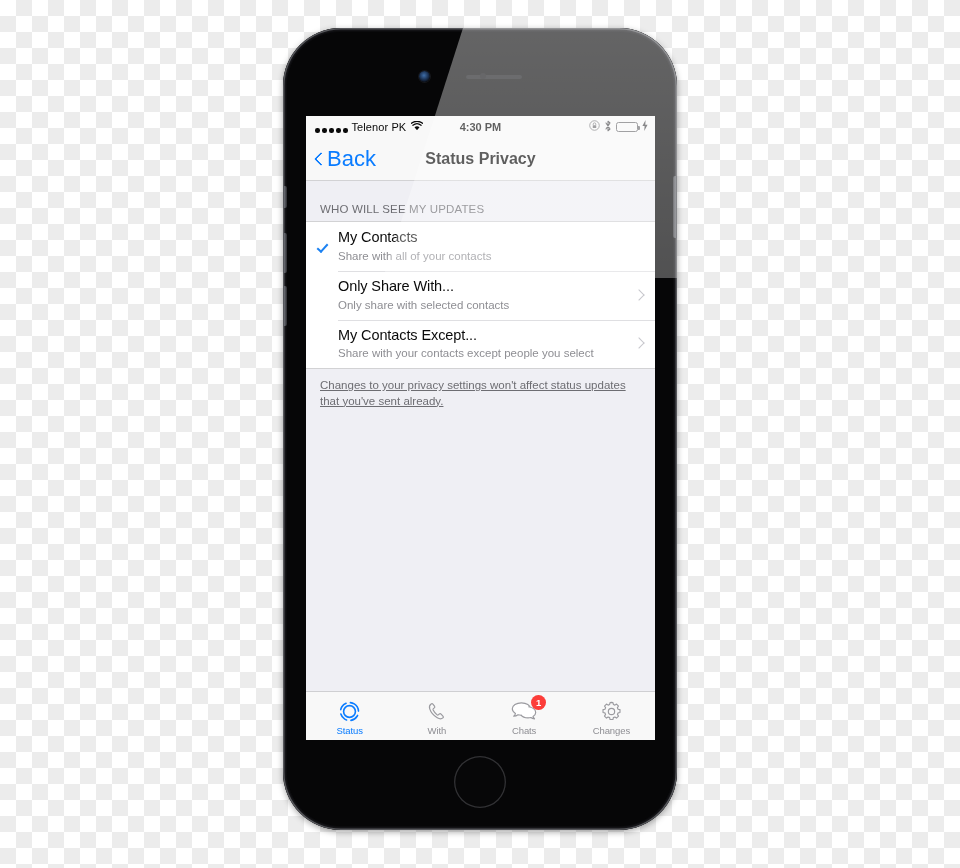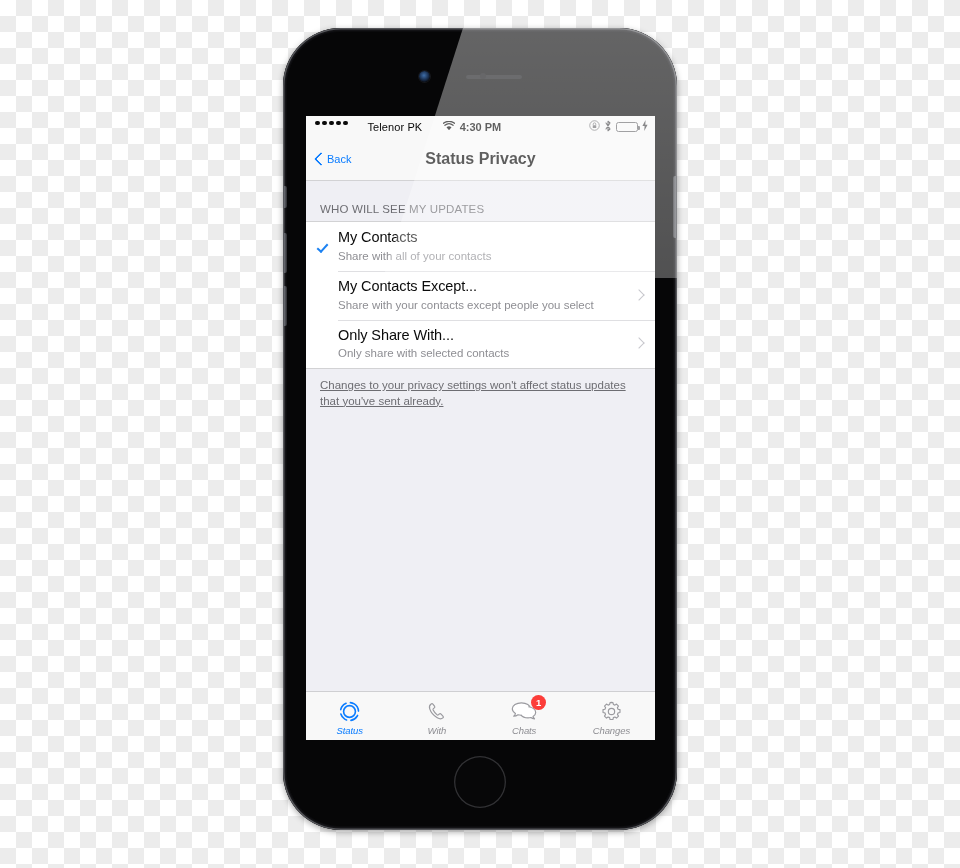--- a/index.html
+++ b/index.html
@@ -131,21 +131,21 @@
   .statusbar {
     height: 21px;
     background: #f8f8f8;
     display: flex;
     align-items: center;
     padding: 0 7px 0 9px;
     font-size: 11px;
     color: #0a0a0a;
     position: relative;
   }
-  .sb-left { display: flex; align-items: flex-start; gap: 20px; }
+  .sb-left { display: flex; align-items: flex-end; gap: 4px; }
   .sb-dots { display: flex; gap: 2.5px; align-items: center; }
   .sb-dots i {
     width: 4.5px; height: 4.5px; border-radius: 50%;
     background: #0a0a0a; display: block;
   }
   .sb-carrier { font-size: 11px; letter-spacing: 0.1px; }
   .sb-wifi { margin-left: 1px; }
   .sb-center {
     position: absolute;
     left: 0; right: 0;
@@ -191,21 +191,21 @@
     display: flex;
     align-items: center;
     position: relative;
     padding: 0 8px;
   }
   .nav-back {
     display: flex;
     align-items: center;
     gap: 4px;
     color: #0a7cff;
-    font-size: 11px;
+    font-size: 22px;
     cursor: pointer;
     z-index: 2;
   }
   .chev-left {
     width: 9px; height: 15px;
     position: relative;
   }
   .chev-left::before {
     content: "";
     position: absolute;
@@ -331,21 +331,20 @@
     height: 23px;
     display: flex;
     align-items: center;
     justify-content: center;
     position: relative;
   }
   .tab-label {
     font-size: 9.5px;
     color: #8e8e93;
     letter-spacing: -0.1px;
-    font-style: italic;
   }
   .tab.active .tab-label { color: #0a7cff; }
   .badge {
     position: absolute;
     top: -5px; right: -9px;
     min-width: 15px; height: 15px;
     border-radius: 8px;
     background: #fc3d39;
     color: #fff;
     font-size: 9.5px;
@@ -443,35 +442,35 @@
             </div>
             <div class="row-body">
               <div class="row-title">My Contacts</div>
               <div class="row-sub">Share with all of your contacts</div>
             </div>
           </div>
 
           <div class="row">
             <div class="row-check"></div>
             <div class="row-body">
+              <div class="row-title">Only Share With...</div>
+              <div class="row-sub">Only share with selected contacts</div>
+            </div>
+            <span class="chev-right"></span>
+          </div>
+
+          <div class="row">
+            <div class="row-check"></div>
+            <div class="row-body">
               <div class="row-title">My Contacts Except...</div>
               <div class="row-sub">Share with your contacts except people you select</div>
             </div>
             <span class="chev-right"></span>
           </div>
 
-          <div class="row">
-            <div class="row-check"></div>
-            <div class="row-body">
-              <div class="row-title">Only Share With...</div>
-              <div class="row-sub">Only share with selected contacts</div>
-            </div>
-            <span class="chev-right"></span>
-          </div>
-
         </div>
 
         <div class="footnote">Changes to your privacy settings won't affect status updates that you've sent already.</div>
       </div>
 
       <div class="tabbar">
 
         <div class="tab active">
           <span class="tab-ico">
             <svg width="21" height="21" viewBox="0 0 22 22">

